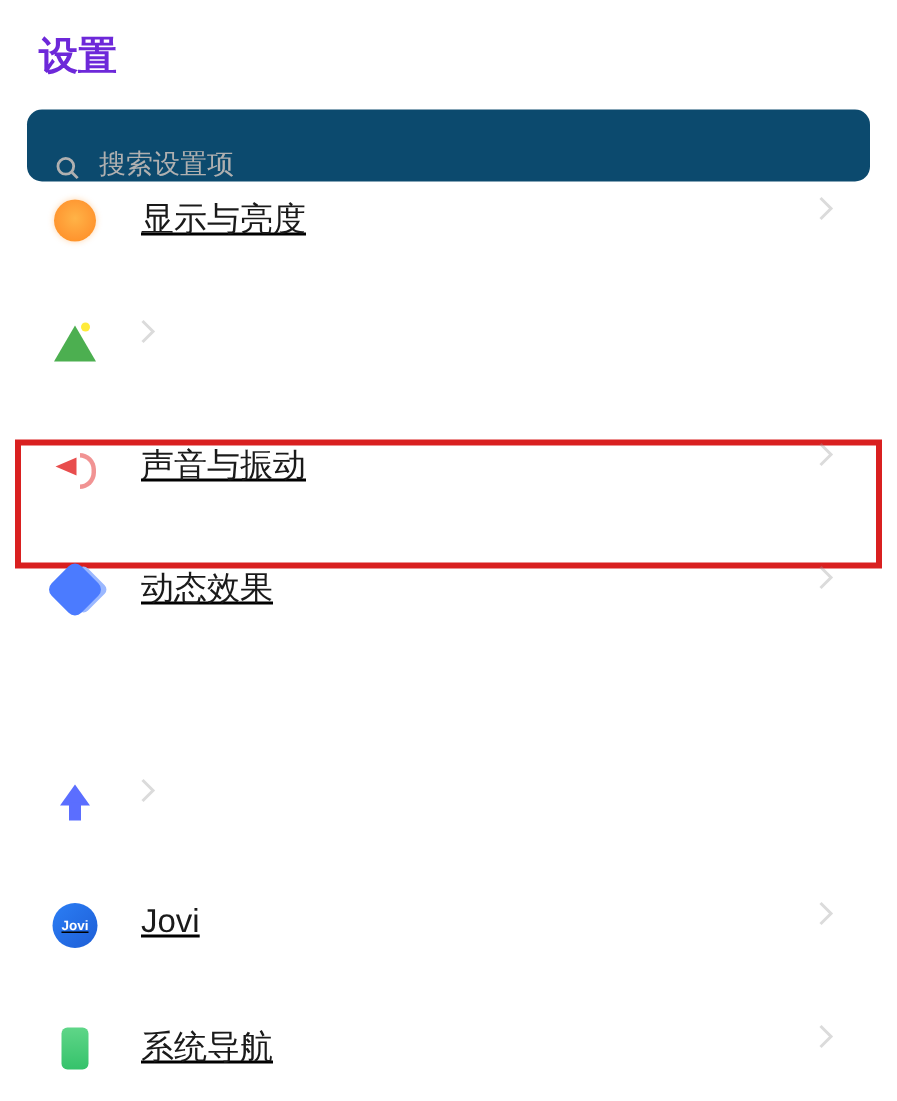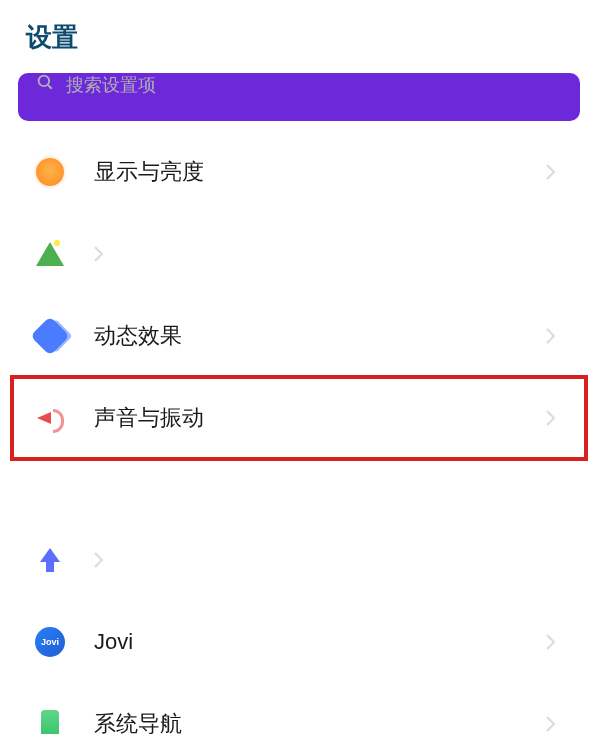--- a/index.html
+++ b/index.html
@@ -10,51 +10,52 @@
     body {
       font-family: -apple-system, BlinkMacSystemFont, "Segoe UI", "PingFang SC", "Microsoft YaHei", sans-serif;
       background: #ffffff;
       width: 598px;
       height: 734px;
       overflow: hidden;
     }
     .page-title {
       font-size: 26px;
       font-weight: 600;
-      color: #0c4a6e;
+      color: #6d28d9;
       padding: 20px 26px 18px;
     }
     .search-bar {
       margin: 0 18px 10px;
-      background: #6d28d9;
+      background: #0c4a6e;
       border-radius: 10px;
       height: 48px;
       display: flex;
-      align-items: flex-start;
+      align-items: flex-end;
       padding: 0 18px;
     }
     .search-icon {
       width: 18px;
       height: 18px;
       margin-right: 12px;
       flex-shrink: 0;
     }
     .search-placeholder {
       color: #b0b0b0;
       font-size: 18px;
     }
     .settings-list {
       padding: 0;
     }
     .settings-item {
       display: flex;
-      align-items: center;
+      align-items: flex-start;
       height: 82px;
       padding: 0 42px 0 34px;
       position: relative;
+      text-decoration: underline;
     }
     .item-icon {
       width: 32px;
       height: 32px;
       margin-right: 28px;
       flex-shrink: 0;
       display: flex;
       align-items: center;
       justify-content: center;
     }
@@ -215,40 +216,40 @@
   <div class="settings-item">
     <div class="item-icon">
         <div class="icon-mountain"></div>
       </div>
     <svg class="chevron" viewBox="0 0 10 16">
         <path d="M1 1 L8 8 L1 15" stroke="#999" stroke-width="2" fill="none"></path>
       </svg>
   </div>
 
   <div class="settings-item">
+    <div class="highlight-box"></div>
+    <div class="item-icon">
+        <div class="icon-sound"></div>
+      </div>
+    <div class="item-label">声音与振动</div>
+    <svg class="chevron" viewBox="0 0 10 16">
+        <path d="M1 1 L8 8 L1 15" stroke="#999" stroke-width="2" fill="none"></path>
+      </svg>
+  </div>
+
+  <div class="settings-item">
     <div class="item-icon">
         <div class="icon-effects"></div>
       </div>
     <div class="item-label">动态效果</div>
     <svg class="chevron" viewBox="0 0 10 16">
         <path d="M1 1 L8 8 L1 15" stroke="#999" stroke-width="2" fill="none"></path>
       </svg>
   </div>
 
-  <div class="settings-item">
-    <div class="highlight-box"></div>
-    <div class="item-icon">
-        <div class="icon-sound"></div>
-      </div>
-    <div class="item-label">声音与振动</div>
-    <svg class="chevron" viewBox="0 0 10 16">
-        <path d="M1 1 L8 8 L1 15" stroke="#999" stroke-width="2" fill="none"></path>
-      </svg>
-  </div>
-
   <div class="gap"></div>
 
   <div class="settings-item">
     <div class="item-icon">
         <div class="icon-upgrade"></div>
       </div>
     <svg class="chevron" viewBox="0 0 10 16">
         <path d="M1 1 L8 8 L1 15" stroke="#999" stroke-width="2" fill="none"></path>
       </svg>
   </div>

